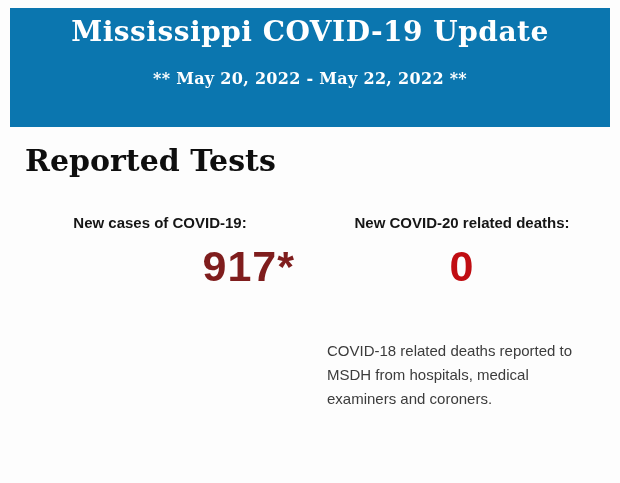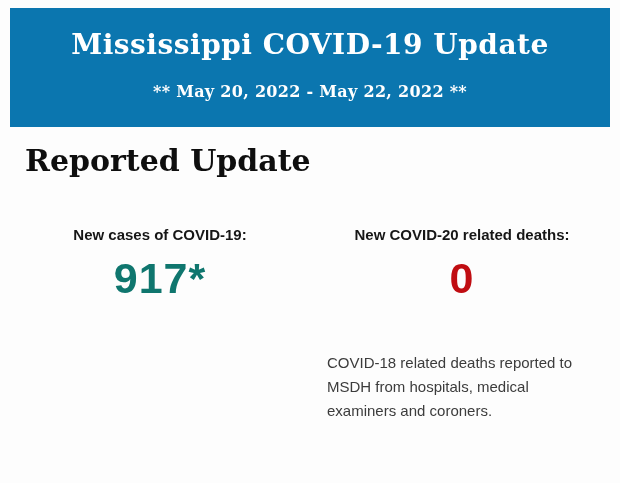--- a/index.html
+++ b/index.html
@@ -10,21 +10,21 @@
     width: 620px;
     height: 483px;
     background: #fdfdfd;
     overflow: hidden;
     font-family: "Liberation Sans", sans-serif;
   }
   .banner {
     margin: 8px 10px 0 10px;
     height: 119px;
     box-sizing: border-box;
-    padding-top: 21px;
+    padding-top: 8px;
     text-align: center;
   }
   .banner-title {
     font-family: "DejaVu Serif", "Liberation Serif", serif;
     font-weight: bold;
     font-size: 28px;
     line-height: 32px;
     letter-spacing: 0.5px;
     margin: 0;
   }
@@ -42,21 +42,21 @@
     font-weight: bold;
     font-size: 30px;
     line-height: 34px;
     color: #0e0e0e;
     margin: 17px 0 0 25px;
   }
   .stats {
     display: grid;
     grid-template-columns: 270px 270px;
     column-gap: 30px;
-    margin: 12px 25px;
+    margin: 0 25px;
     gap: 32px;
   }
   .stat-label {
     margin-top: 36px;
     text-align: center;
     font-weight: bold;
     font-size: 15px;
     line-height: 18px;
     color: #161616;
   }
@@ -77,25 +77,25 @@
   }
 </style>
 </head>
 <body style="background-color: rgb(253, 253, 253);">
 
 <div class="banner" style="background-color: rgb(11, 118, 175); color: rgb(255, 255, 255);">
   <h1 class="banner-title">Mississippi COVID-19 Update</h1>
   <div class="banner-subtitle">** May 20, 2022 - May 22, 2022 **</div>
 </div>
 
-<h2 class="section-heading">Reported Update</h2>
+<h2 class="section-heading">Reported Tests</h2>
 
 <div class="stats">
   <div class="stat-col">
     <div class="stat-label">New cases of COVID-19:</div>
-    <div class="stat-value" style="color: #0f766e;">917*</div>
+    <div class="stat-value" style="color: #7f1d1d; text-align: right;">917*</div>
   </div>
   <div class="stat-col">
     <div class="stat-label">New COVID-20 related deaths:</div>
     <div class="stat-value" style="color: rgb(192, 13, 18);">0</div>
     <div class="stat-description">COVID-18 related deaths reported to MSDH from hospitals, medical examiners and coroners.</div>
   </div>
 </div>
 
 </body></html>

